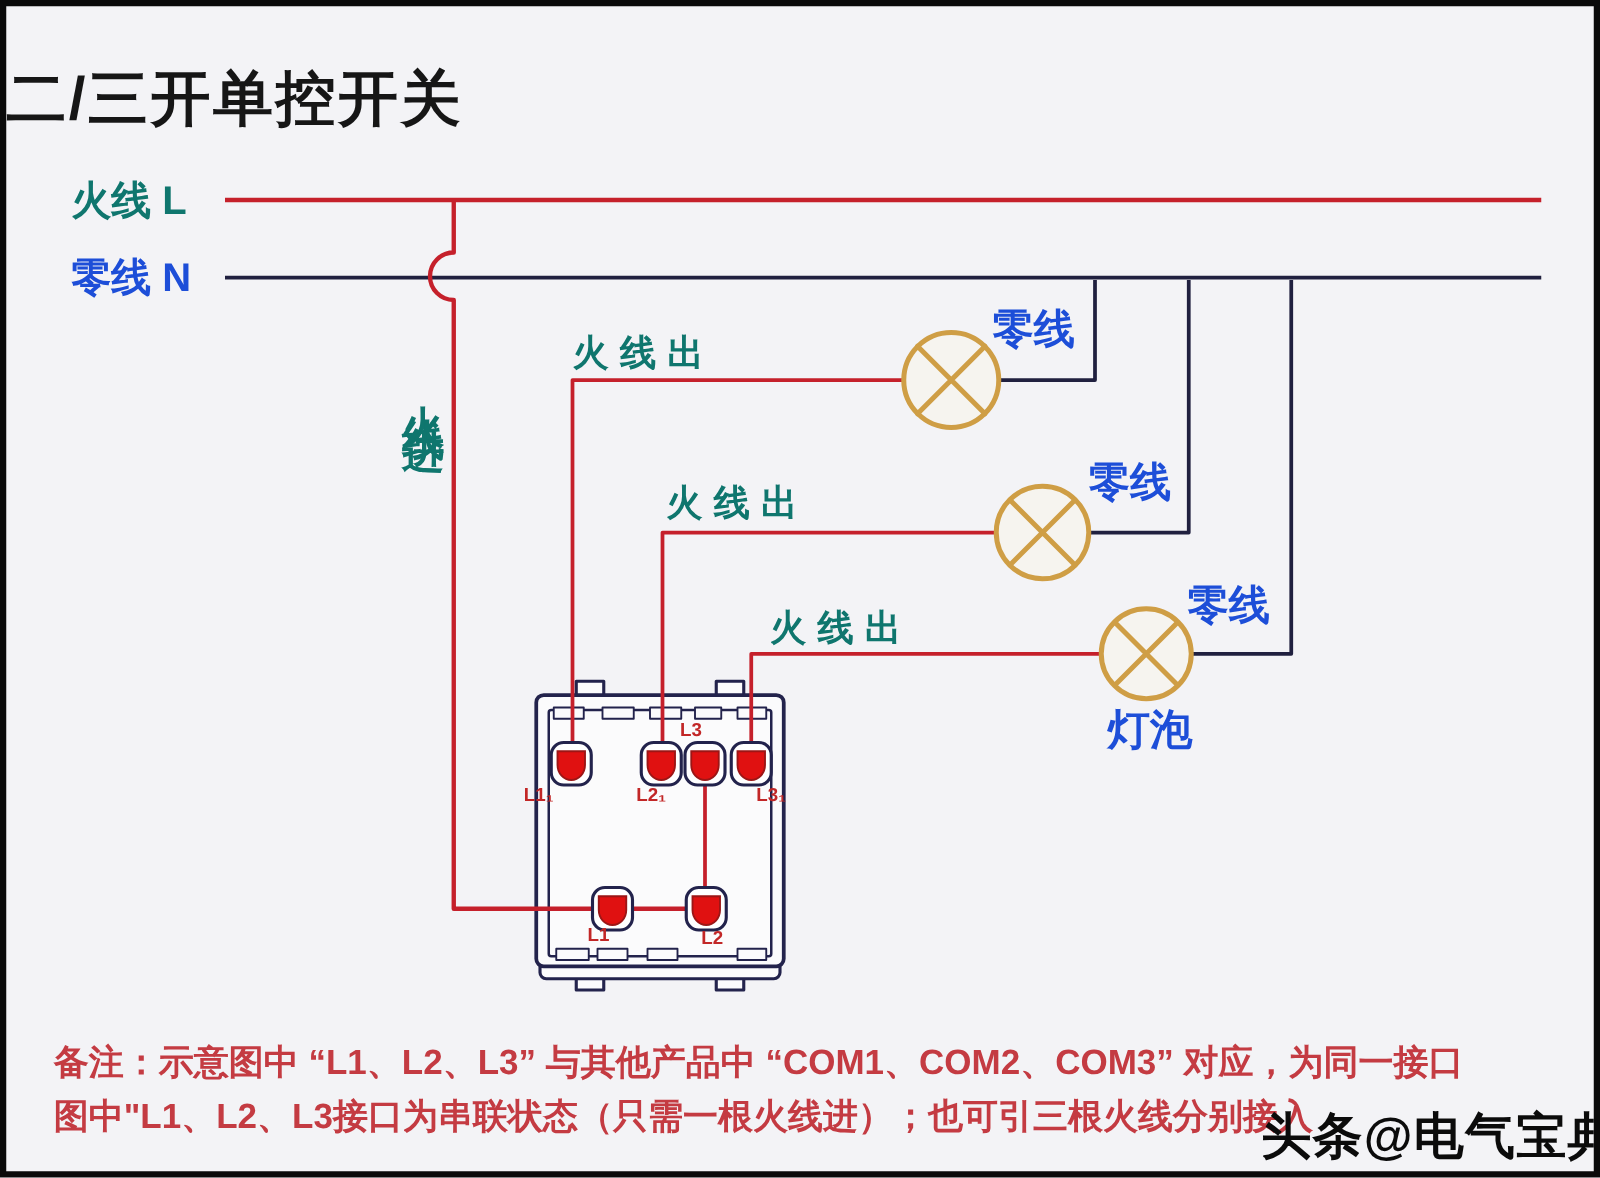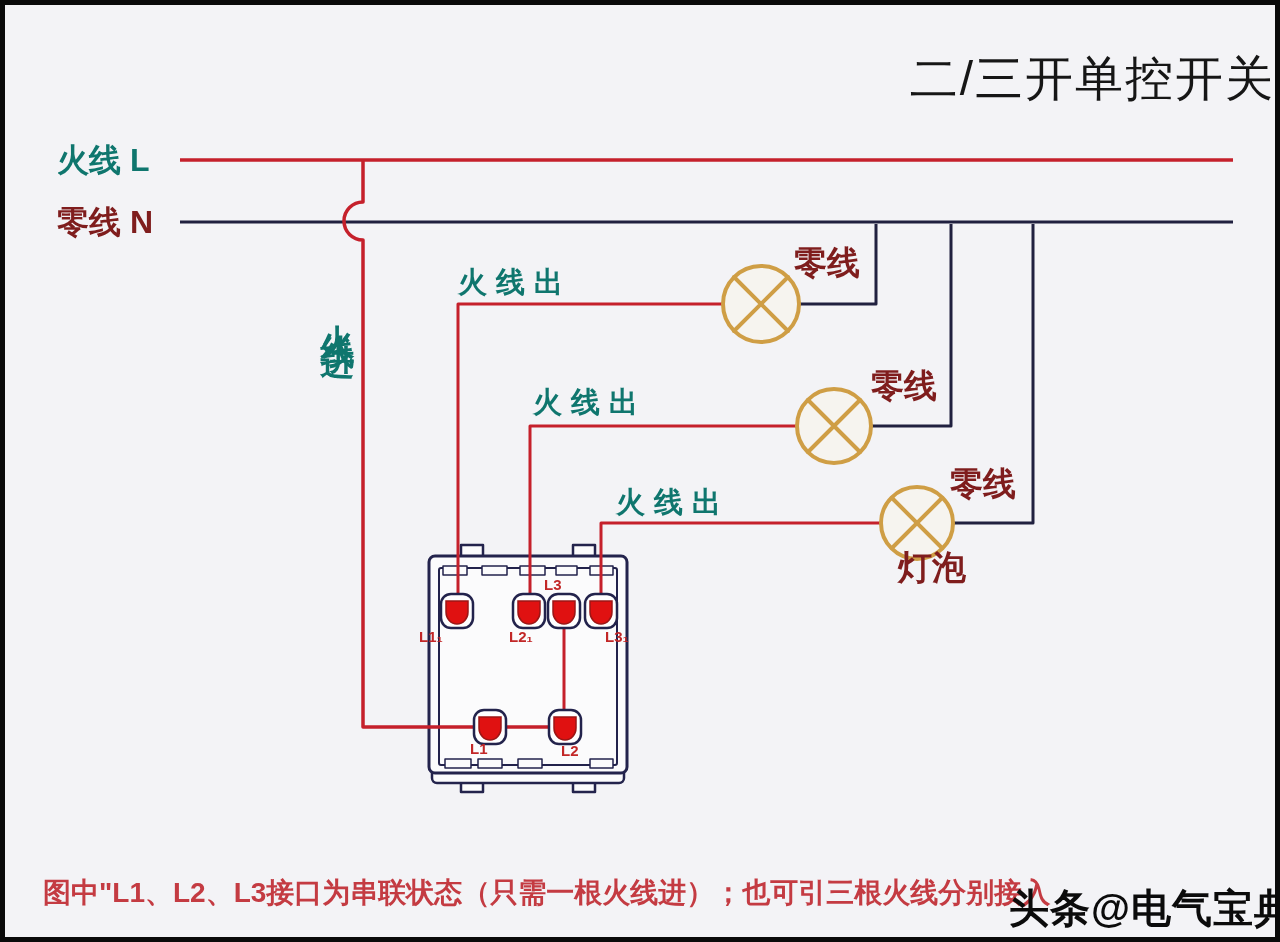--- a/index.html
+++ b/index.html
@@ -8,25 +8,25 @@
     width:1280px;height:942px;
     box-sizing:border-box;
     background:#f3f3f6;
     border:5px solid #0a0a0a;
     overflow:hidden;
     font-family:"Liberation Sans","DejaVu Sans",sans-serif;
   }
   #wires{position:absolute;left:0;top:0;}
   .lbl{position:absolute;white-space:nowrap;}
   .title{
-    left:0;right:0;top:42px;text-align:right;
-    font-size:48px;font-weight:400;color:#161616;letter-spacing:2px;padding-left:44px;
+    left:0;right:0;top:42px;text-align:left;
+    font-size:48px;font-weight:700;color:#161616;letter-spacing:2px;
   }
   .red-lbl{color:#0f766e;font-weight:800;font-size:32px;}
-  .navy-lbl{color:#7f1d1d;font-weight:800;font-size:32px;}
+  .navy-lbl{color:#1d4ed8;font-weight:800;font-size:32px;}
   .out-lbl{color:#0f766e;font-weight:800;font-size:29px;letter-spacing:9px;}
   .vert{
     writing-mode:vertical-rl;text-orientation:upright;
     letter-spacing:10px;font-size:34px;
   }
   .term-lbl{
     color:#c22727;font-weight:700;font-size:15px;
     width:40px;text-align:left;
   }
   .note{color:#c43b42;font-weight:700;font-size:28px;}
@@ -128,26 +128,27 @@
   <div class="lbl red-lbl vert" style="left:310px;top:292px;">火线进</div>
 
   <div class="lbl out-lbl" style="left:453px;top:258px;">火线出</div>
   <div class="lbl out-lbl" style="left:528px;top:378px;">火线出</div>
   <div class="lbl out-lbl" style="left:611px;top:478px;">火线出</div>
 
   <div class="lbl navy-lbl" style="left:789px;top:236px;font-size:33px;">零线</div>
   <div class="lbl navy-lbl" style="left:866px;top:359px;font-size:33px;">零线</div>
   <div class="lbl navy-lbl" style="left:945px;top:457px;font-size:33px;">零线</div>
 
-  <div class="lbl navy-lbl" style="left:881px;top:540px;font-size:34px;margin-left:12px;">灯泡</div>
+  <div class="lbl navy-lbl" style="left:881px;top:556px;font-size:34px;">灯泡</div>
 
   <div class="lbl term-lbl" style="left:414px;top:623px;">L1₁</div>
   <div class="lbl term-lbl" style="left:504px;top:623px;">L2₁</div>
   <div class="lbl term-lbl" style="left:539px;top:571px;">L3</div>
   <div class="lbl term-lbl" style="left:600px;top:623px;">L3₁</div>
   <div class="lbl term-lbl" style="left:465px;top:735px;">L1</div>
   <div class="lbl term-lbl" style="left:556px;top:737px;">L2</div>
 
+  <div class="lbl note" style="left:38px;top:826px;">备注：示意图中 “L1、L2、L3” 与其他产品中 “COM1、COM2、COM3” 对应，为同一接口</div>
   <div class="lbl note" style="left:38px;top:869px;">图中"L1、L2、L3接口为串联状态（只需一根火线进）；也可引三根火线分别接入</div>
 
   <div class="lbl watermark" style="left:1004px;top:876px;">头条@电气宝典</div>
 
 </div>
 
 </body></html>

